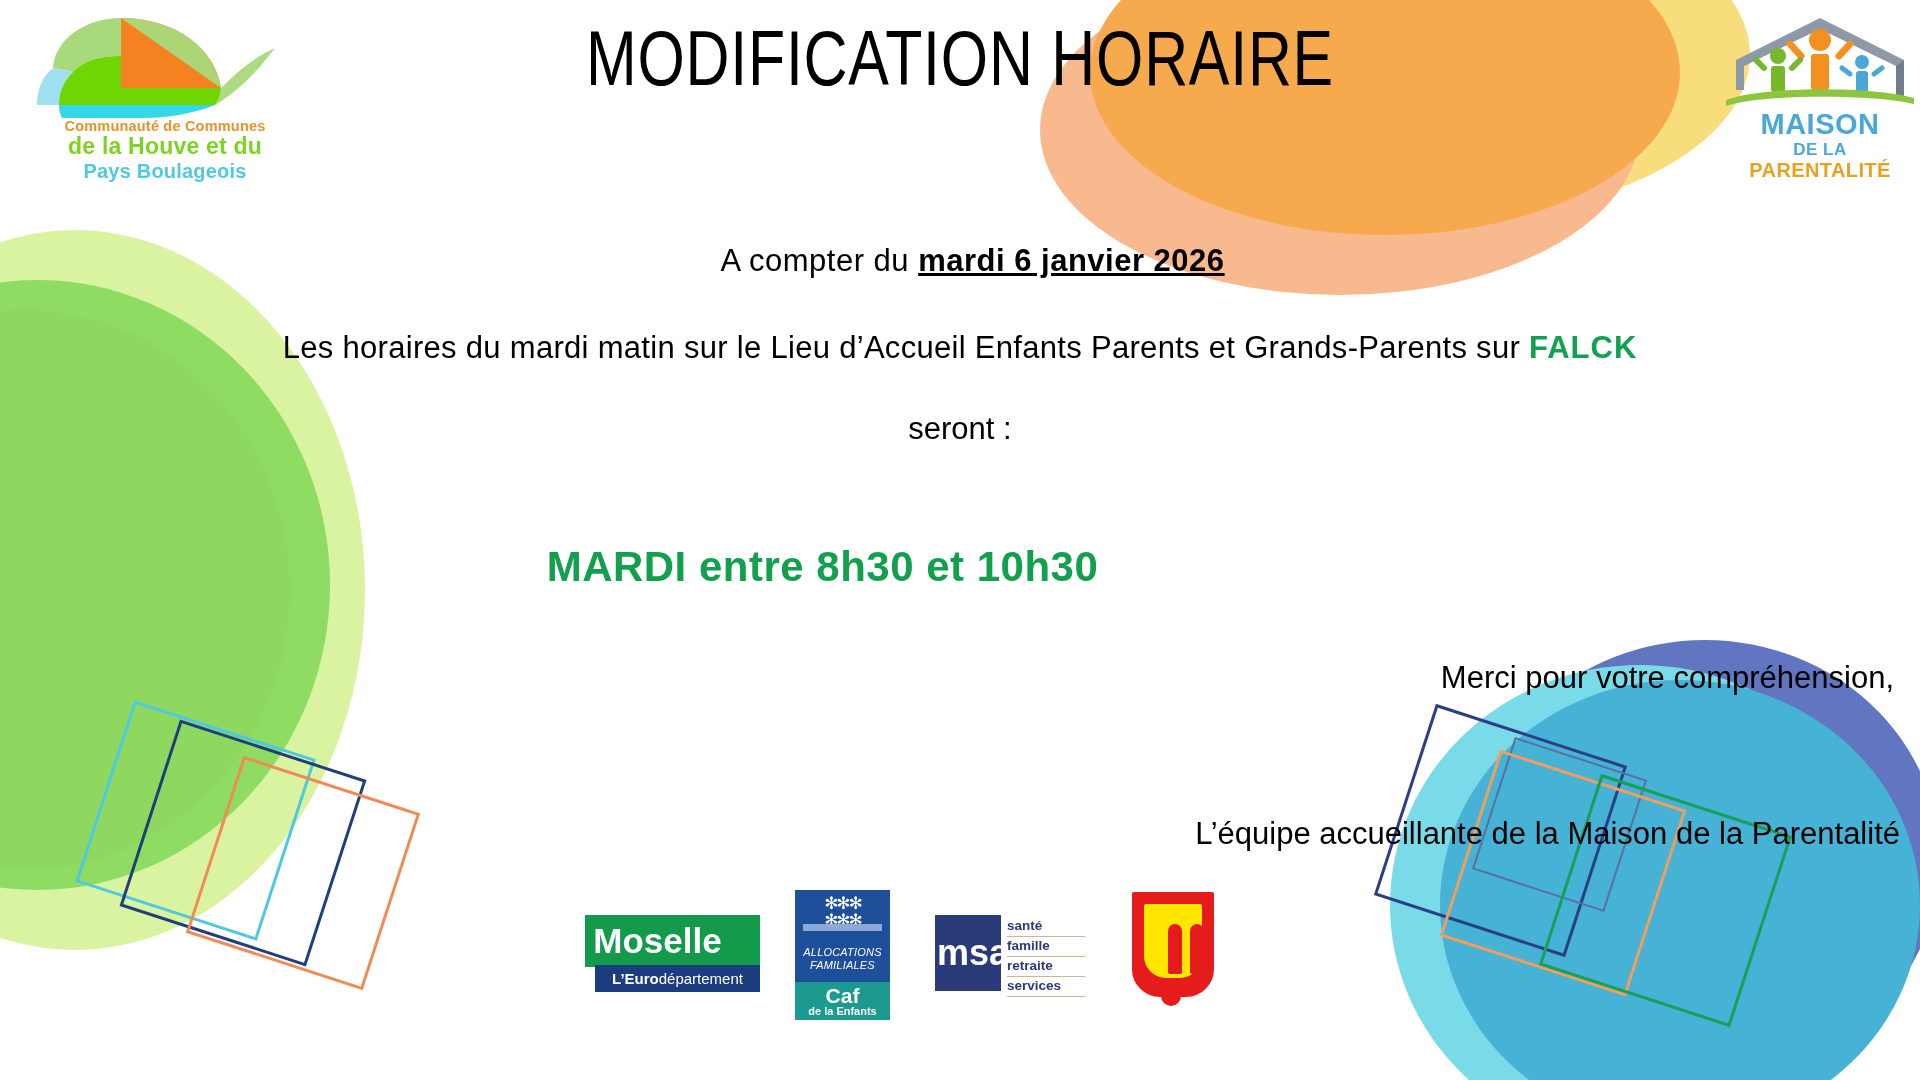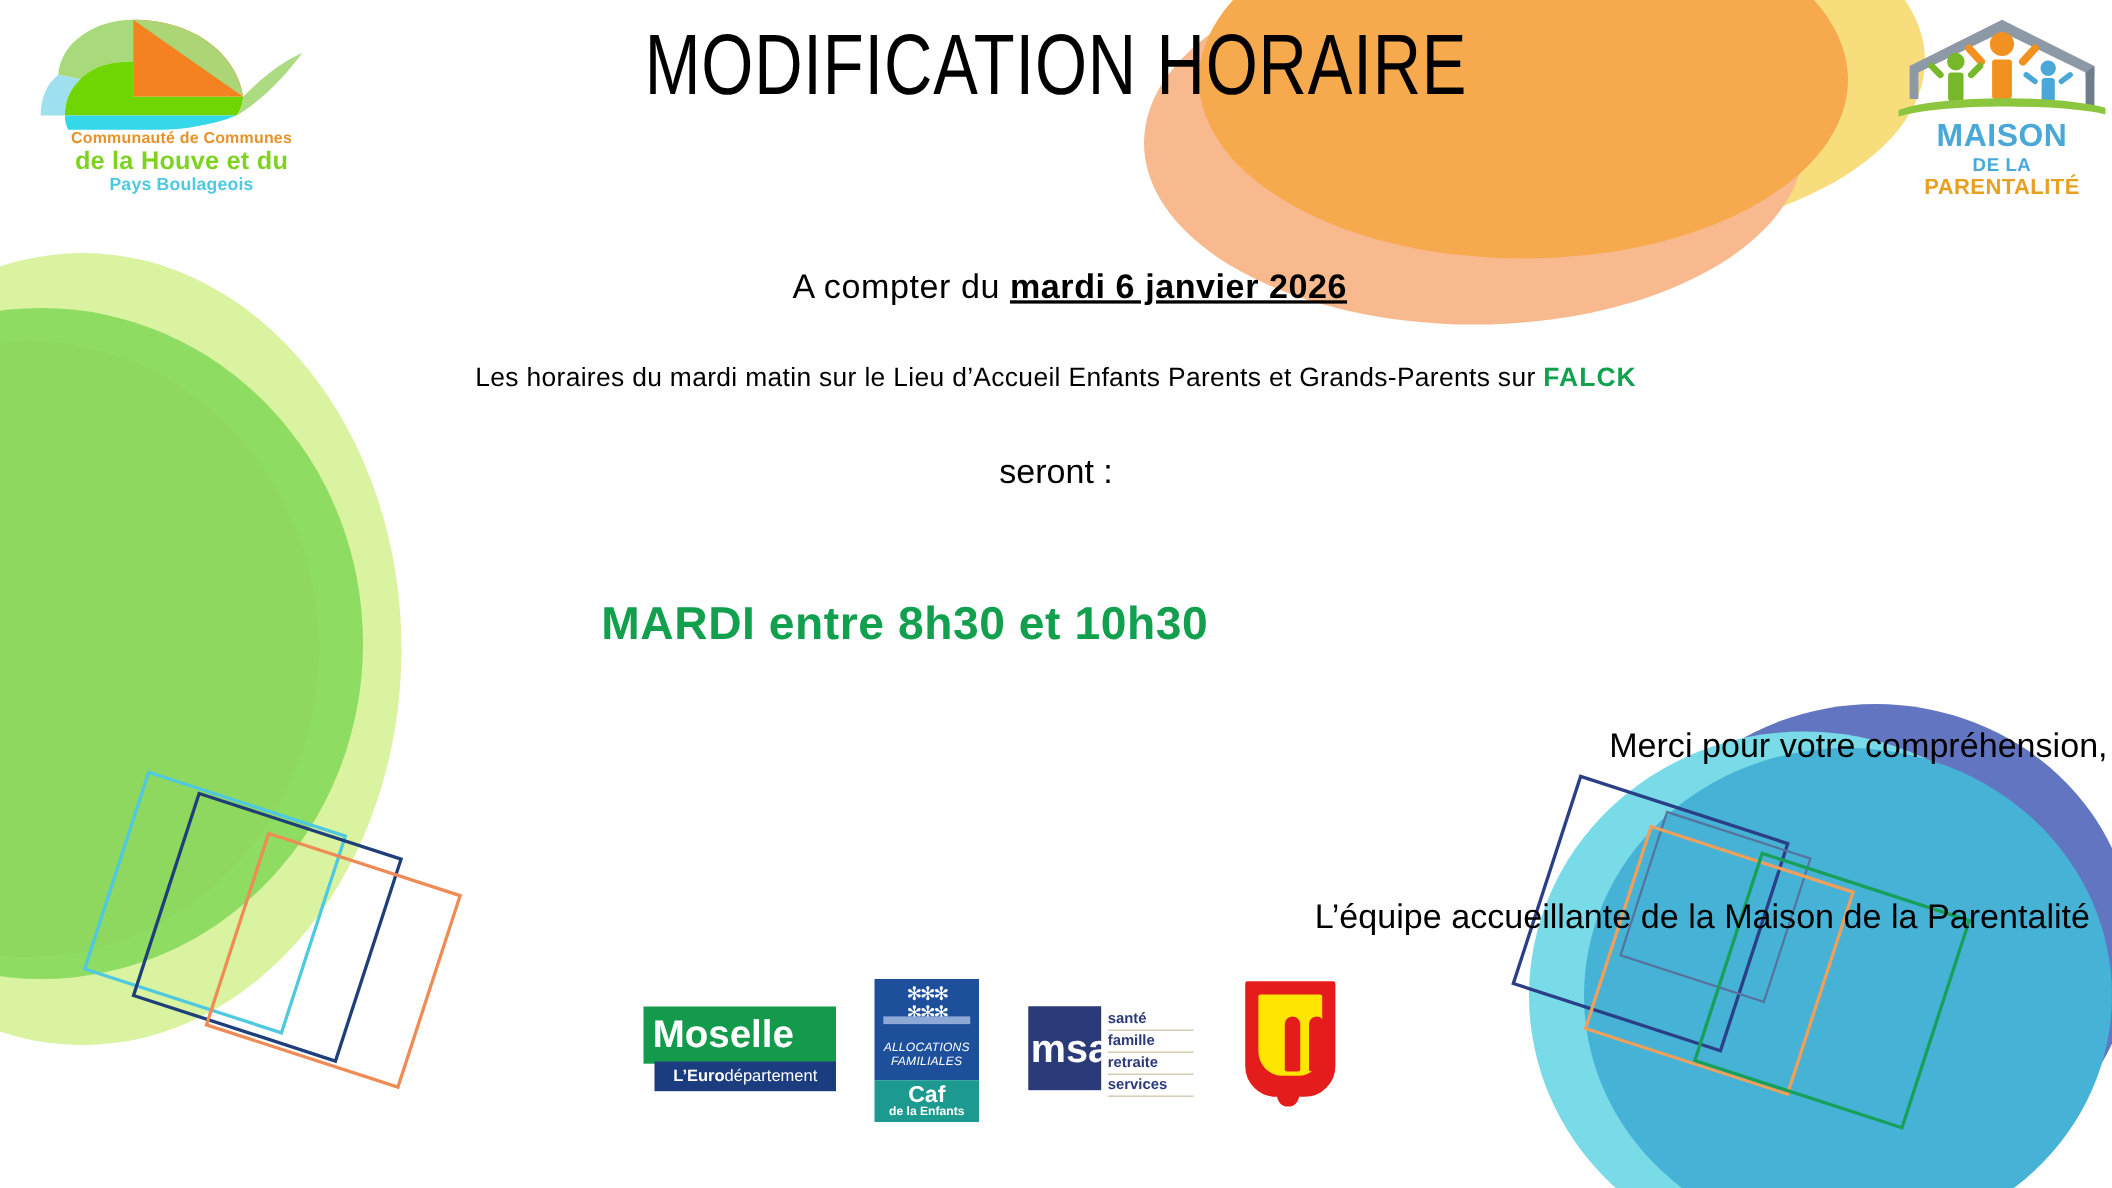--- a/index.html
+++ b/index.html
@@ -89,51 +89,51 @@
   .line{position:absolute;color:#000;white-space:nowrap;}
 
   .l-compter{
     left:0;right:0;top:243px;text-align:center;
     font-size:31px;letter-spacing:.5px;padding-left:25px;
   }
   .l-compter b{font-weight:bold;text-decoration:underline;}
 
   .l-horaires{
     left:0;right:0;top:330px;text-align:center;
-    font-size:24px;letter-spacing:.3px;
+    font-size:31px;letter-spacing:.3px;
   }
   .falck{color:#11a14f;font-weight:bold;letter-spacing:1px;}
 
   .l-seront{
     left:0;right:0;top:371px;text-align:center;font-size:31px;margin-top:40px;
   }
 
   .l-mardi{
     left:0;right:0;top:543px;text-align:center;
     font-size:42px;font-weight:bold;color:#12a04f;
     letter-spacing:.5px;
     padding-right:275px;
   }
 
   .l-merci{
     left:0;right:0;top:660px;text-align:right;
-    padding-right:4px;font-size:31px;
+    padding-right:26px;font-size:31px;
   }
 
   .l-equipe{
     left:0;right:0;top:816px;text-align:right;
     padding-right:20px;font-size:31px;
   }
 
   
   .logo-cchpb{position:absolute;left:25px;top:10px;width:265px;height:185px;}
   .cchpb-text{position:absolute;left:20px;top:108px;width:240px;text-align:center;line-height:1.12;}
   .cchpb-l1{font-size:14.5px;font-weight:bold;color:#e8932a;letter-spacing:.2px;}
   .cchpb-l2{font-size:23px;font-weight:bold;color:#7ed321;letter-spacing:.2px;}
-  .cchpb-l3{font-size:16px;font-weight:bold;color:#4ec9e0;letter-spacing:.2px;}
+  .cchpb-l3{font-size:20px;font-weight:bold;color:#4ec9e0;letter-spacing:.2px;}
 
   
   .logo-mdp{position:absolute;left:1722px;top:8px;width:196px;height:180px;}
   .mdp-text{position:absolute;left:0;right:0;top:102px;text-align:center;line-height:1.0;}
   .mdp-l1{font-size:29px;font-weight:bold;color:#49a8d8;letter-spacing:.5px;}
   .mdp-l2{font-size:17px;font-weight:bold;color:#49a8d8;letter-spacing:.5px;margin-top:2px;}
   .mdp-l3{font-size:20px;font-weight:bold;color:#e8a020;letter-spacing:.4px;margin-top:2px;}
 
   
   .partners{position:absolute;left:585px;top:890px;width:690px;height:140px;}

